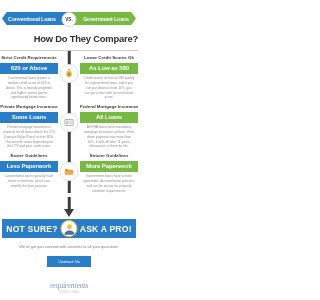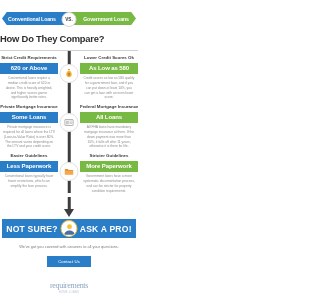--- a/index.html
+++ b/index.html
@@ -76,21 +76,21 @@
     z-index: 3;
   }
   .vs-circle span {
     font-size: 4.6px;
     font-weight: bold;
     color: #3b3b3b;
   }
 
   
   .headline {
-    text-align: left;
+    text-align: right;
     font-size: 9.4px;
     font-weight: bold;
     color: #2f2f2f;
     margin-top: 7px;
     letter-spacing: -0.2px;
   }
 
   .hr-top {
     border: 0;
     border-top: 1px solid #cfcfcf;

